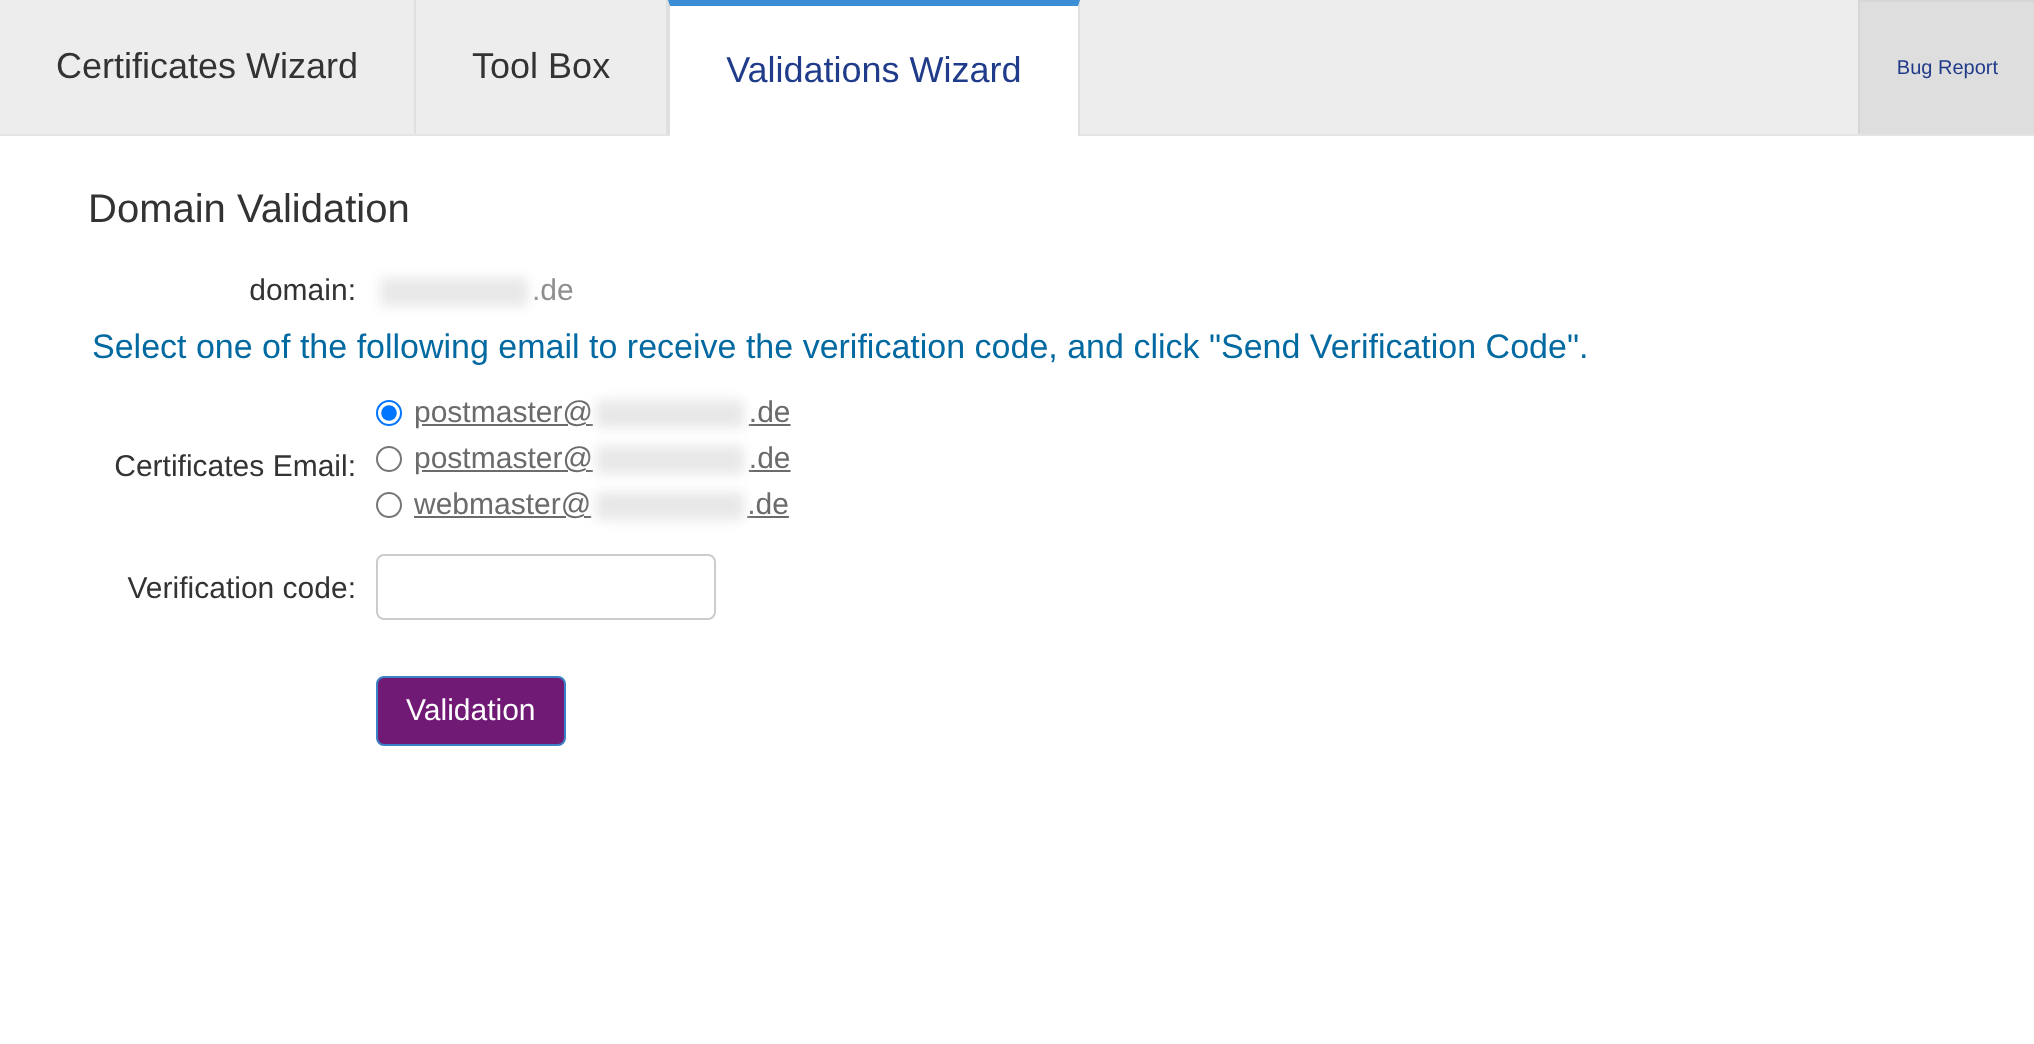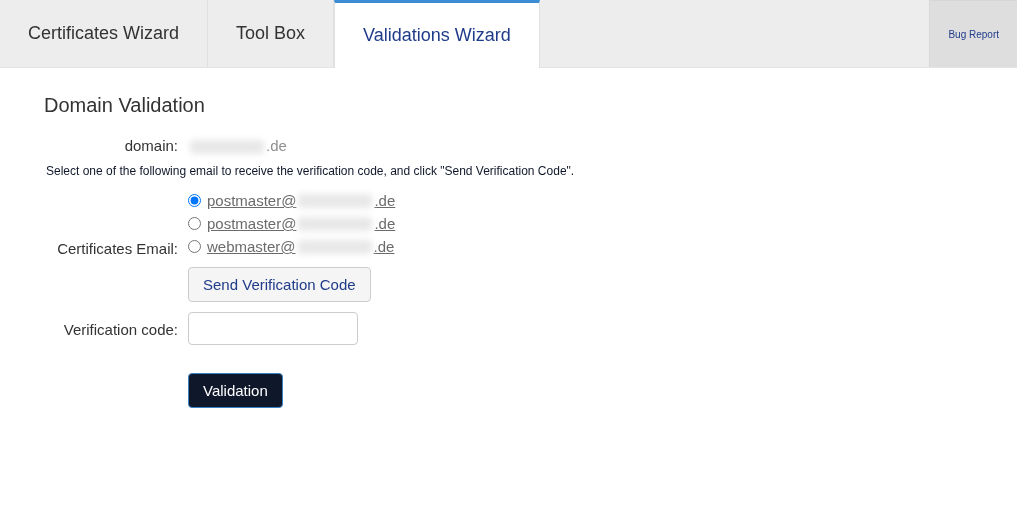--- a/index.html
+++ b/index.html
@@ -73,22 +73,22 @@
     }
     .value-col {
       flex: 1;
       color: #555;
     }
     .domain-val {
       color: #8f8f8f;
       padding-top: 2px;
     }
     .instructions {
-      color: #0f172a;
-      font-size: 12px;
+      color: #0369a1;
+      font-size: 17px;
       margin: 4px 0 14px 18px;
     }
     .radio-row {
       display: flex;
       align-items: center;
       margin-bottom: 6px;
       color: #6b6b6b;
       text-decoration: underline;
     }
     .radio-row input[type=radio] { margin-right: 6px; }
@@ -97,21 +97,21 @@
       border: 1px solid #ccc;
       background: #f5f5f5;
       color: #1f3b8a;
       font-size: 15px;
       padding: 8px 14px;
       border-radius: 4px;
       cursor: pointer;
       margin-top: 6px;
     }
     .btn-primary {
-      background: #0f172a;
+      background: #701a75;
       border: 1px solid #3b82c6;
       color: #fff;
     }
     input.text {
       border: 1px solid #ccc;
       border-radius: 4px;
       padding: 7px 10px;
       font-size: 15px;
       width: 170px;
     }
@@ -163,21 +163,20 @@
         <span>postmaster@</span>
           <span class="blur"></span>
           <span>.de</span>
       </div>
       <div class="radio-row">
         <input type="radio" name="vemail" style="">
         <span>webmaster@</span>
           <span class="blur"></span>
           <span>.de</span>
       </div>
-      <button class="btn">Send Verification Code</button>
     </div>
   </div>
 
   <div class="form-row" style="">
     <div class="label-col">Verification code:</div>
     <div class="value-col">
       <input type="text" class="text" value="" style="">
     </div>
   </div>
 

